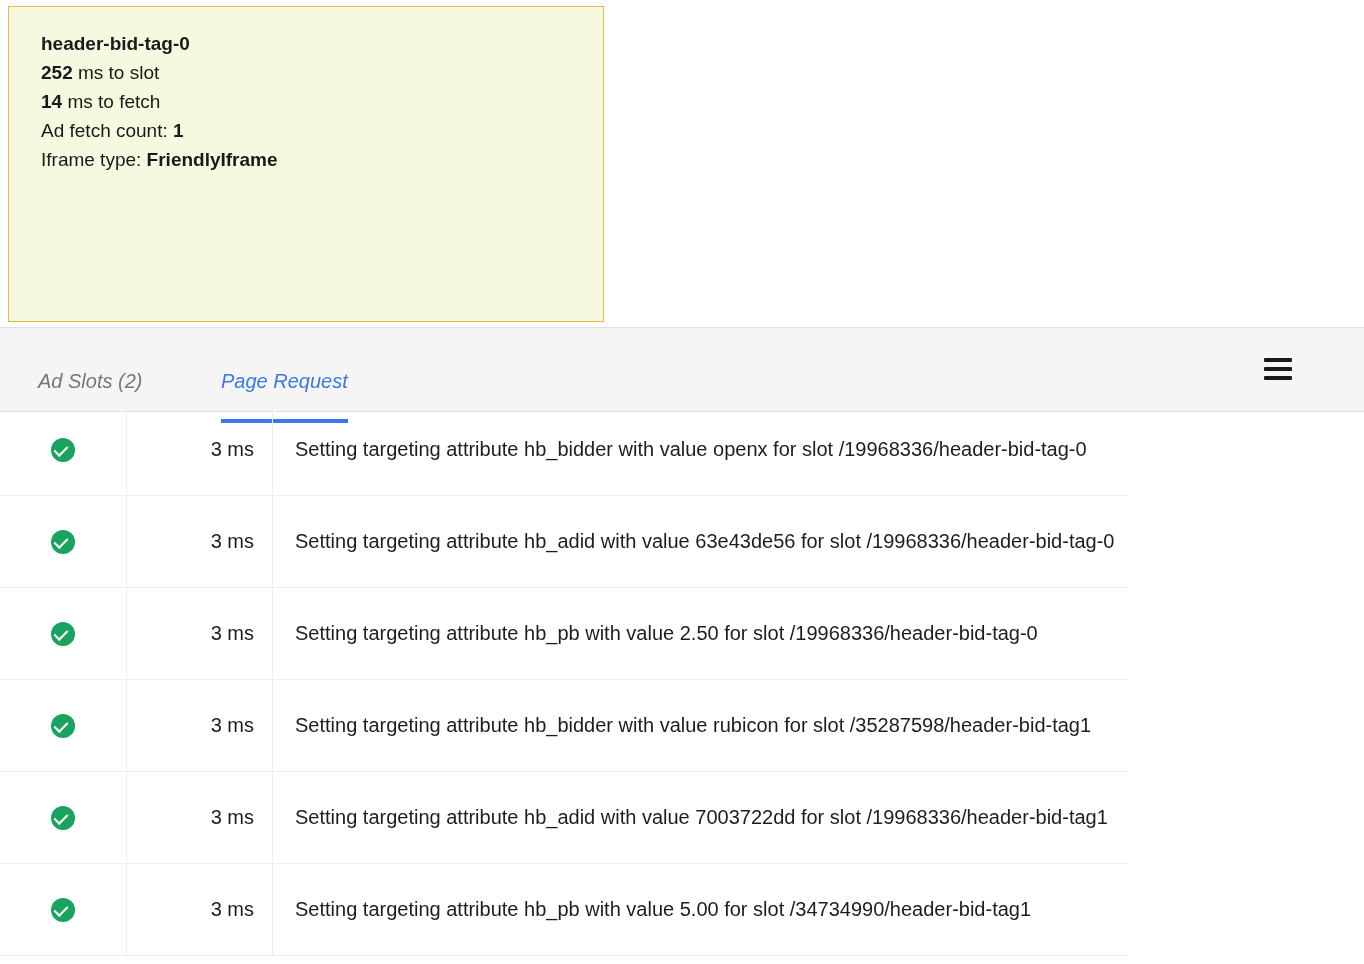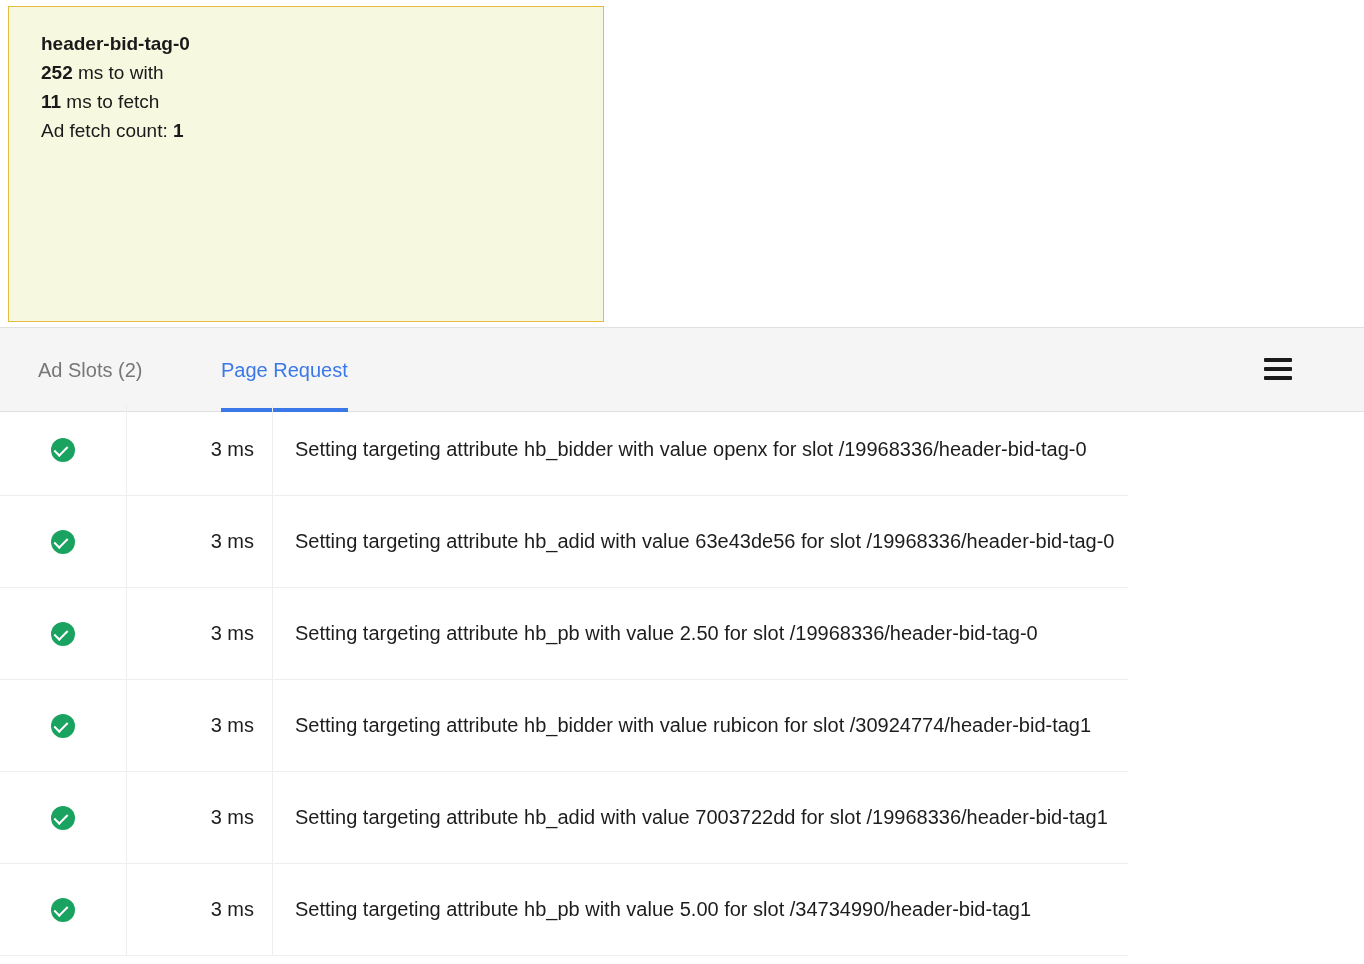--- a/index.html
+++ b/index.html
@@ -43,27 +43,28 @@
     top: 327px;
     width: 1364px;
     height: 85px;
     background: #f5f5f5;
     border-top: 1px solid #e0e0e0;
     border-bottom: 1px solid #e0e0e0;
     box-sizing: border-box;
   }
   .tab {
     position: absolute;
-    top: 0;
+    top: 11px;
     height: 84px;
     line-height: 84px;
     font-size: 20px;
     color: #777777;
     cursor: pointer;
     white-space: nowrap;
+    font-style: italic;
   }
   .tab.active {
     color: #3b78e7;
     text-align: right;
   }
   .tab.active::after {
     content: "";
     position: absolute;
     left: 0;
     right: 0;
@@ -136,27 +137,30 @@
 </head>
 <body>
 
 <div id="app">
 
   <div class="info-card">
     <div class="info-line">
       <b>header-bid-tag-0</b>
     </div>
     <div class="info-line">
-      <b>252</b><span> ms to with</span>
-    </div>
-    <div class="info-line">
-      <b>11</b><span> ms to fetch</span>
+      <b>252</b><span> ms to slot</span>
+    </div>
+    <div class="info-line">
+      <b>14</b><span> ms to fetch</span>
     </div>
     <div class="info-line">
       <span>Ad fetch count: </span><b>1</b>
+    </div>
+    <div class="info-line">
+      <span>Iframe type: </span><b>FriendlyIframe</b>
     </div>
   </div>
 
   <div class="tabbar">
     <div class="tab" id="tab-ad-slots">Ad Slots (2)</div>
     <div class="tab active" id="tab-page-request">Page Request</div>
     <div class="menu-icon">
       <span></span>
         <span></span>
         <span></span>
@@ -176,21 +180,21 @@
         <td class="col-msg">Setting targeting attribute hb_adid with value 63e43de56 for slot /19968336/header-bid-tag-0</td>
       </tr>
       <tr>
         <td class="col-status"><span class="status-ok"></span></td>
         <td class="col-time">3 ms</td>
         <td class="col-msg">Setting targeting attribute hb_pb with value 2.50 for slot /19968336/header-bid-tag-0</td>
       </tr>
       <tr>
         <td class="col-status"><span class="status-ok"></span></td>
         <td class="col-time">3 ms</td>
-        <td class="col-msg">Setting targeting attribute hb_bidder with value rubicon for slot /30924774/header-bid-tag1</td>
+        <td class="col-msg">Setting targeting attribute hb_bidder with value rubicon for slot /35287598/header-bid-tag1</td>
       </tr>
       <tr>
         <td class="col-status"><span class="status-ok"></span></td>
         <td class="col-time">3 ms</td>
         <td class="col-msg">Setting targeting attribute hb_adid with value 7003722dd for slot /19968336/header-bid-tag1</td>
       </tr>
       <tr>
         <td class="col-status"><span class="status-ok"></span></td>
         <td class="col-time">3 ms</td>
         <td class="col-msg">Setting targeting attribute hb_pb with value 5.00 for slot /34734990/header-bid-tag1</td>

